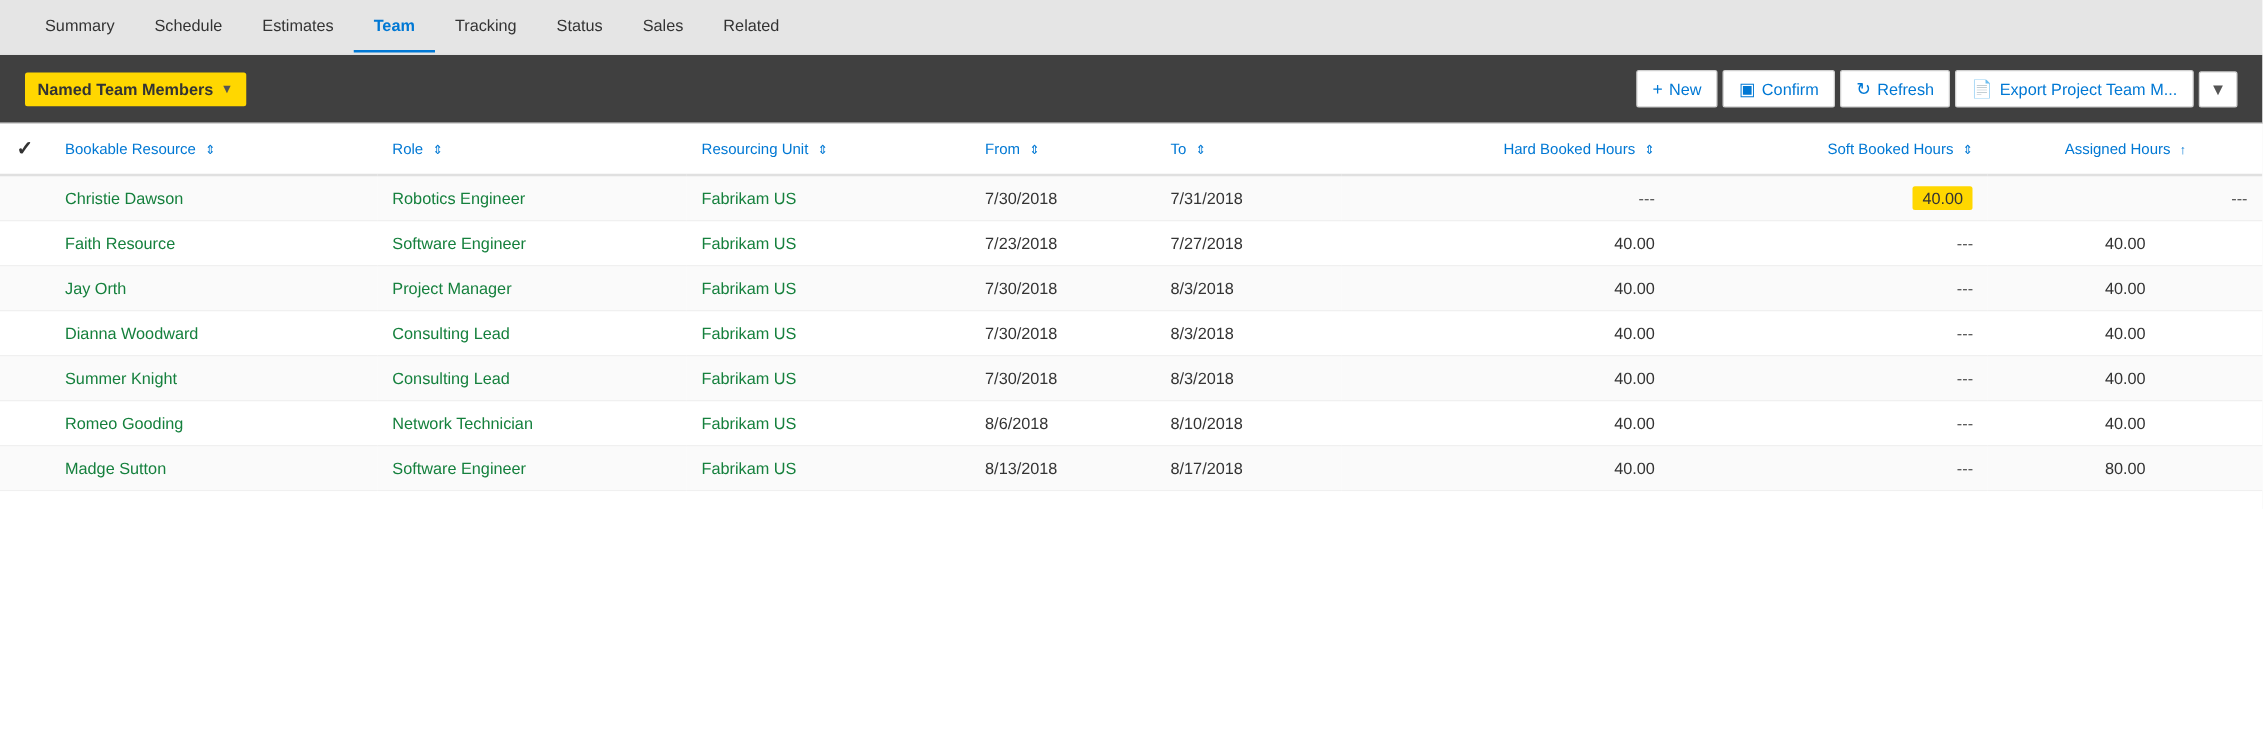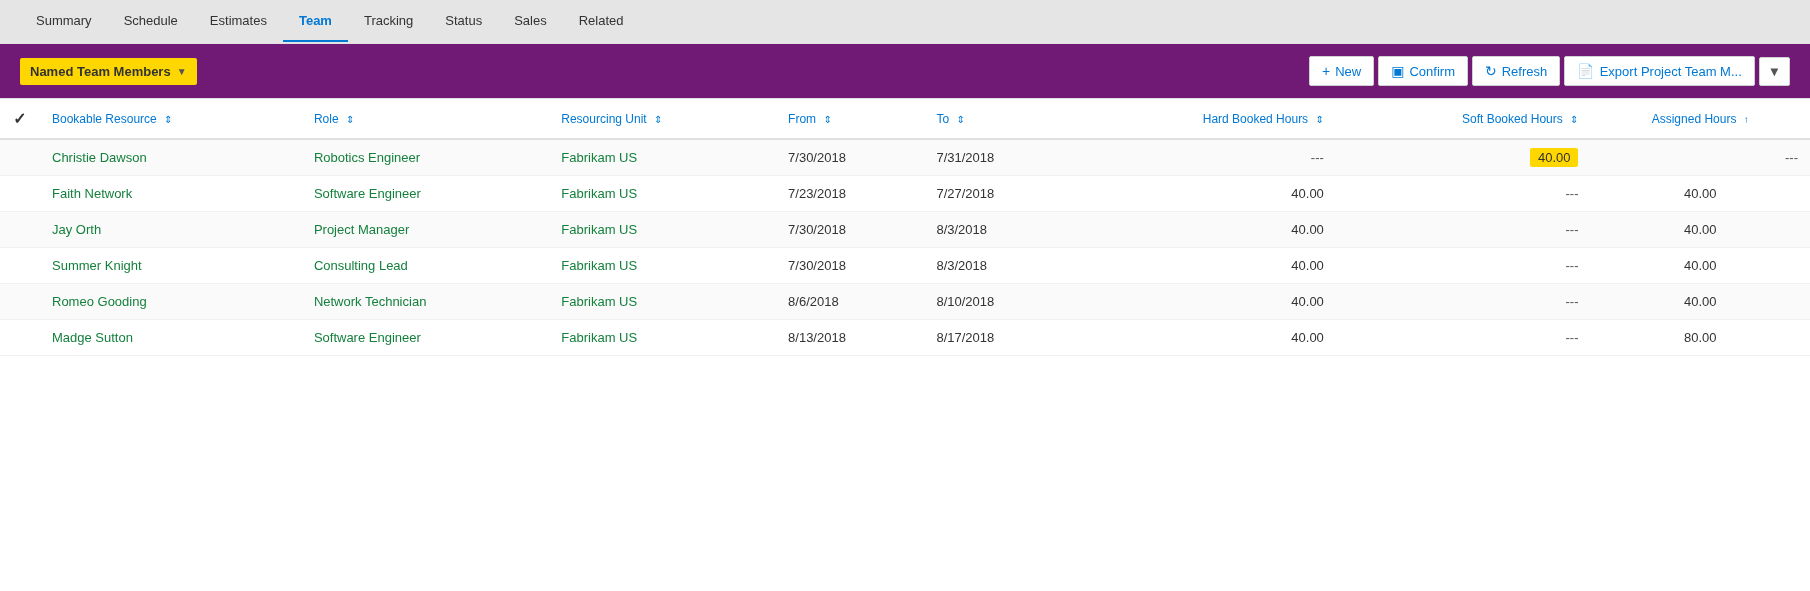--- a/index.html
+++ b/index.html
@@ -37,21 +37,21 @@
       border-bottom: 2px solid #0078d4;
       font-weight: 600;
     }
 
     
     .section-header {
       display: flex;
       align-items: center;
       justify-content: space-between;
       padding: 12px 20px;
-      background: #701a75;
+      background: #404040;
       border-bottom: 1px solid #e0e0e0;
     }
     .section-title-area {
       display: flex;
       align-items: center;
       gap: 6px;
     }
     .section-title-badge {
       background: #ffd700;
       color: #333;
@@ -271,33 +271,44 @@
             <td><a class="link-cell">Robotics Engineer</a></td>
             <td><a class="link-cell">Fabrikam US</a></td>
             <td>7/30/2018</td>
             <td>7/31/2018</td>
             <td class="dash-cell">---</td>
             <td style="text-align: right;"><span class="highlight-cell">40.00</span></td>
             <td class="dash-cell">---</td>
           </tr>
           <tr>
             <td class="checkbox-cell"></td>
-            <td><a class="link-cell">Faith Network</a></td>
+            <td><a class="link-cell">Faith Resource</a></td>
             <td><a class="link-cell">Software Engineer</a></td>
             <td><a class="link-cell">Fabrikam US</a></td>
             <td>7/23/2018</td>
             <td>7/27/2018</td>
             <td class="num-cell">40.00</td>
             <td class="dash-cell">---</td>
             <td class="num-cell assigned-col">40.00</td>
           </tr>
           <tr>
             <td class="checkbox-cell"></td>
             <td><a class="link-cell">Jay Orth</a></td>
             <td><a class="link-cell">Project Manager</a></td>
+            <td><a class="link-cell">Fabrikam US</a></td>
+            <td>7/30/2018</td>
+            <td>8/3/2018</td>
+            <td class="num-cell">40.00</td>
+            <td class="dash-cell">---</td>
+            <td class="num-cell assigned-col">40.00</td>
+          </tr>
+          <tr>
+            <td class="checkbox-cell"></td>
+            <td><a class="link-cell">Dianna Woodward</a></td>
+            <td><a class="link-cell">Consulting Lead</a></td>
             <td><a class="link-cell">Fabrikam US</a></td>
             <td>7/30/2018</td>
             <td>8/3/2018</td>
             <td class="num-cell">40.00</td>
             <td class="dash-cell">---</td>
             <td class="num-cell assigned-col">40.00</td>
           </tr>
           <tr>
             <td class="checkbox-cell"></td>
             <td><a class="link-cell">Summer Knight</a></td>

